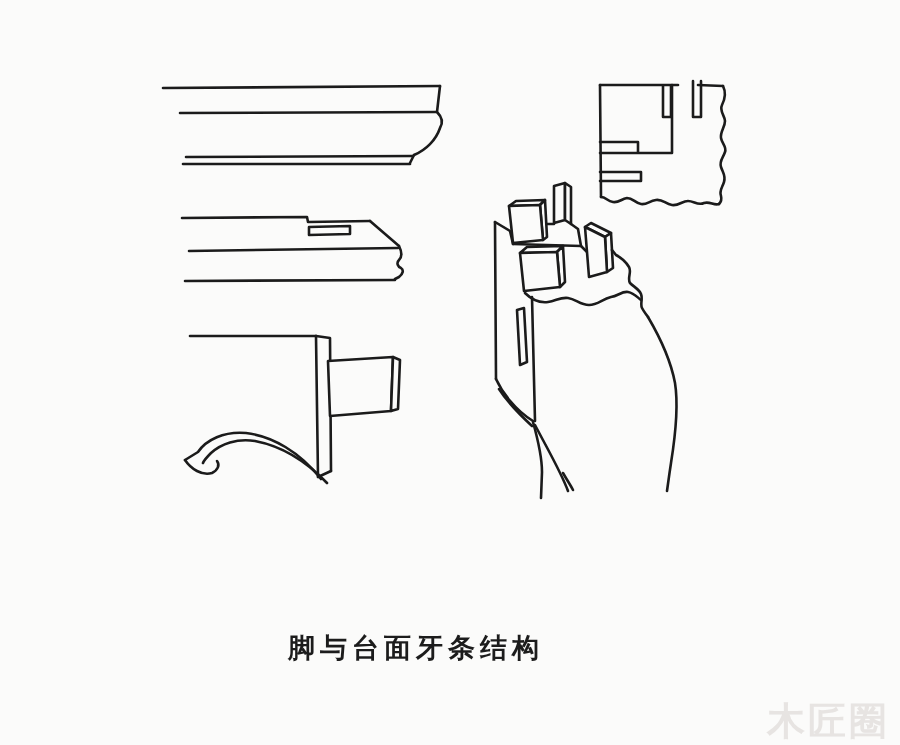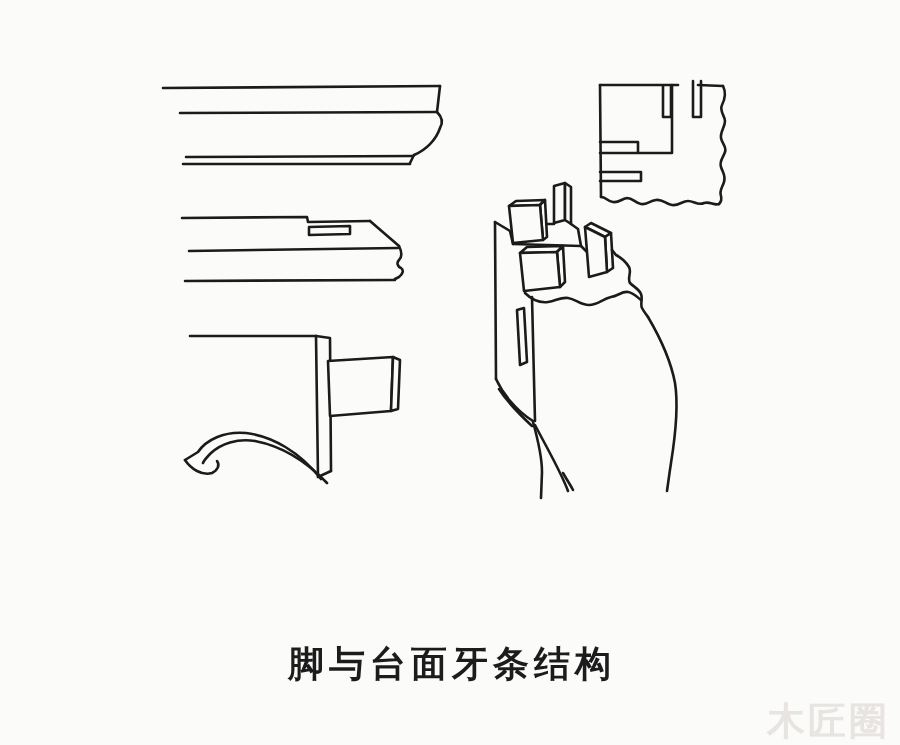--- a/index.html
+++ b/index.html
@@ -6,22 +6,22 @@
   body{
     width:900px;height:745px;
     background:#fbfbfa;
     font-family:"DejaVu Sans","Liberation Sans",sans-serif;
     position:relative;overflow:hidden;
   }
   #stage{position:absolute;left:0;top:0;width:900px;height:745px;}
   svg{position:absolute;left:0;top:0;display:block;}
   .caption{
     position:absolute;left:288px;top:630px;width:360px;
-    font-size:36px;letter-spacing:5px;font-weight:600;
-    color:var(--ink,#1c1c1c);white-space:nowrap;margin-top:10px;
+    font-size:27px;letter-spacing:5px;font-weight:600;
+    color:var(--ink,#1c1c1c);white-space:nowrap;
   }
   .watermark{
     position:absolute;left:767px;top:696px;
     font-size:38px;font-weight:bold;letter-spacing:3px;
     color:var(--wm,#e7e4e2);white-space:nowrap;user-select:none;
   }
   path,rect,line,polyline{vector-effect:non-scaling-stroke;}
   .ln{fill:none;stroke:var(--line,#1b1b1b);stroke-width:2.6;
       stroke-linecap:round;stroke-linejoin:round;}
   .face{fill:#fbfbfa;stroke:var(--line,#1b1b1b);stroke-width:2.6;

